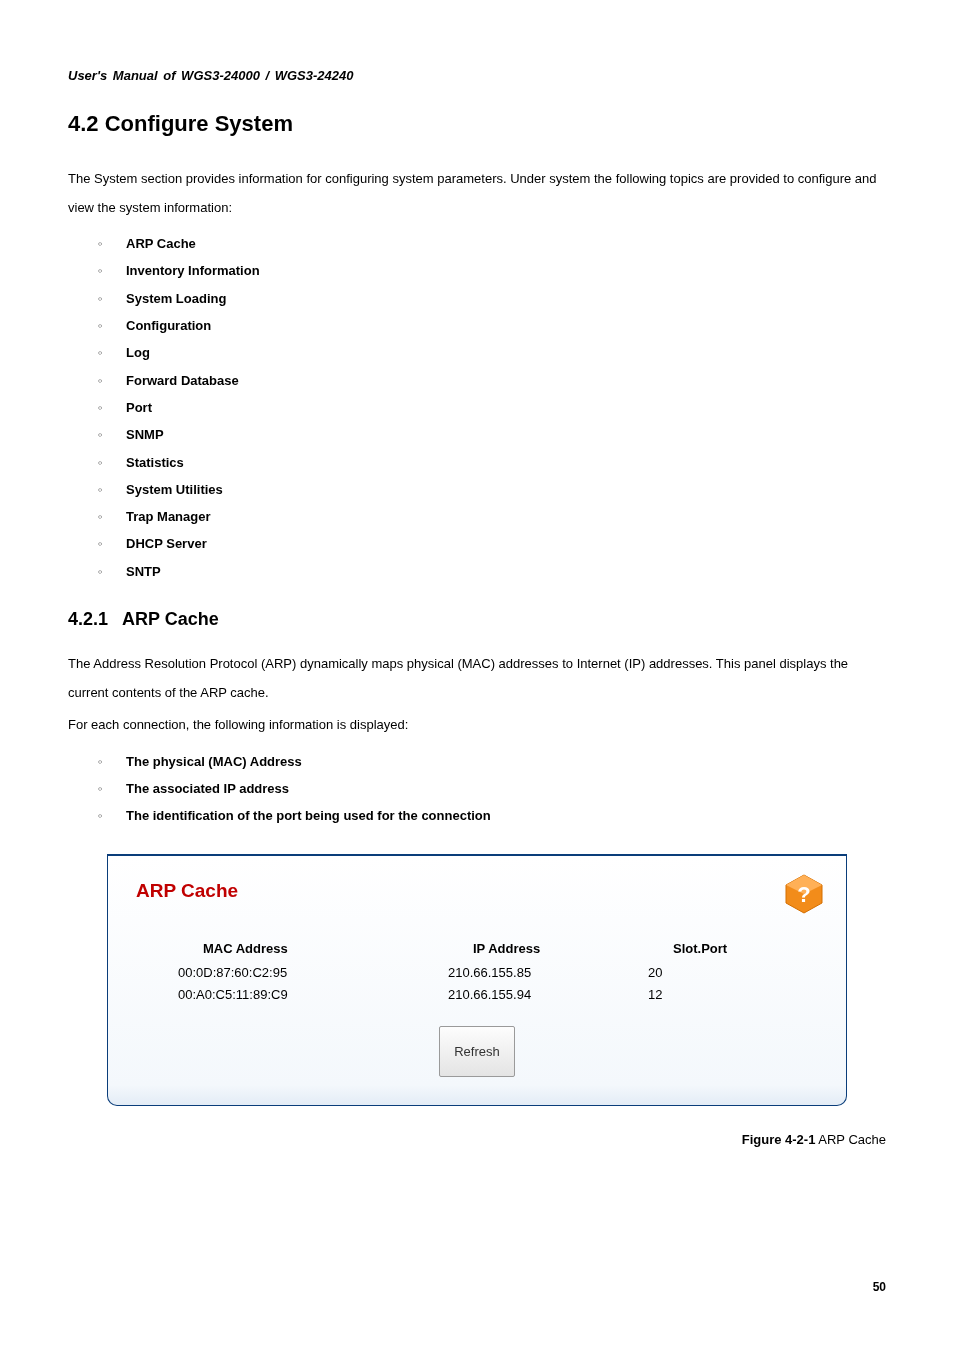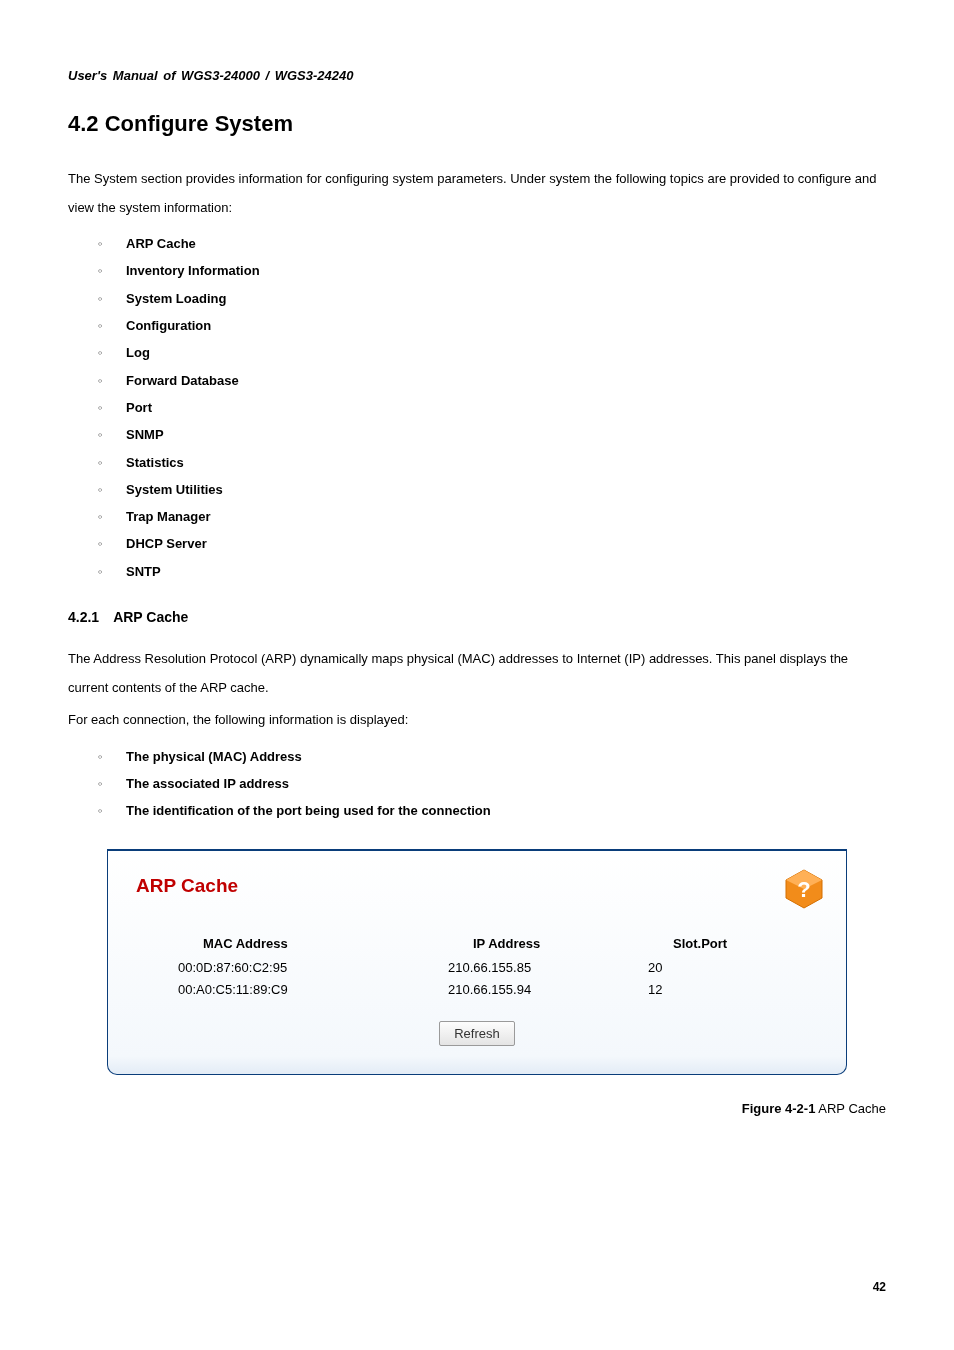--- a/index.html
+++ b/index.html
@@ -45,21 +45,21 @@
     position: relative;
   }
   ul.topic-list li::before {
     content: "◦";
     position: absolute;
     left: -28px;
     font-weight: normal;
     color: #555;
   }
   h2 {
-    font-size: 14px;
+    font-size: 18px;
     font-weight: bold;
     margin-bottom: 20px;
     margin-top: 6px;
   }
   h2 .secnum { margin-right: 14px; }
   .link { color: #1155cc; }
   .figure-wrap {
     margin-top: 18px;
     width: 100%;
   }
@@ -94,21 +94,21 @@
     font-family: Arial, sans-serif;
   }
   .arp-row { display: flex; font-size: 13px; line-height: 1.7; }
   .arp-row.header { font-weight: bold; margin-bottom: 2px; justify-content: center; }
   .col-mac { width: 270px; }
   .col-ip { width: 200px; }
   .col-slot { width: 120px; }
   .refresh-wrap { text-align: center; margin-top: 20px; }
   .refresh-btn {
     display: inline-block;
-    padding: 4px 14px;
+    padding: 17px 14px;
     font-size: 13px;
     background: linear-gradient(#fdfdfd, #e4e4e4);
     border: 1px solid #9a9a9a;
     border-radius: 2px;
     color: #333;
     font-family: Arial, sans-serif;
   }
   .figure-caption {
     text-align: right;
     font-size: 13px;
@@ -196,13 +196,13 @@
         <span class="refresh-btn">Refresh</span>
       </div>
     </div>
 
     <div class="figure-caption">
       <span class="fignum">Figure 4-2-1</span><span> ARP Cache</span>
     </div>
   </div>
 </div>
 
-<div class="page-number">42</div>
+<div class="page-number">50</div>
 
 </body></html>

